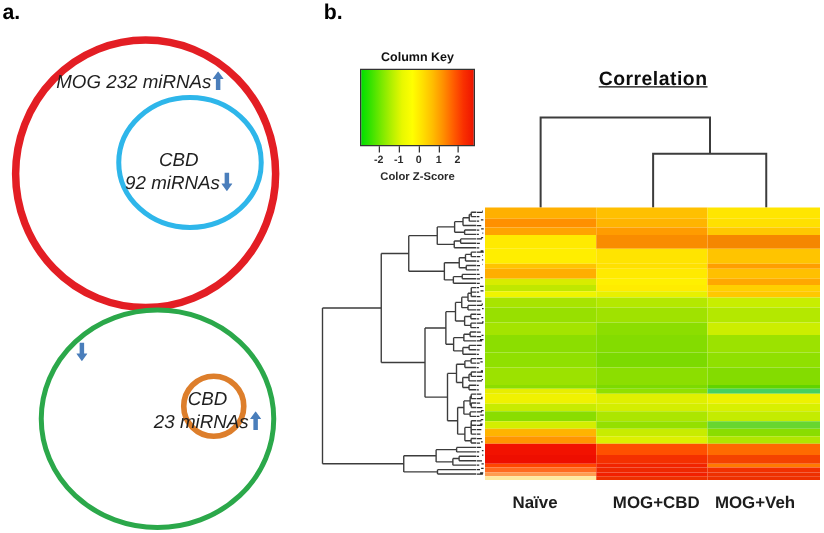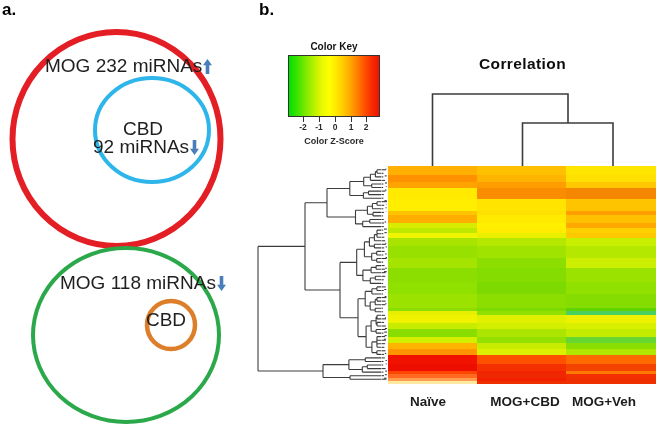--- a/index.html
+++ b/index.html
@@ -1,32 +1,32 @@
 <!DOCTYPE html>
 <html><head>
 <meta charset="utf-8">
 <style>
   html,body{margin:0;padding:0;background:#fff;}
   body{width:659px;height:426px;position:relative;overflow:hidden;
        font-family:"Liberation Sans", sans-serif;color:#1a1a1a;}
   .abs{position:absolute;}
   .panel-letter{font-size:17px;font-weight:bold;color:#000;}
-  .venn-text{font-size:19px;color:#1f1f1f;white-space:nowrap;line-height:18px;}
+  .venn-text{font-size:15px;color:#1f1f1f;white-space:nowrap;line-height:18px;font-style:italic;}
   .center{text-align:center;}
   .arrow{display:inline-block;vertical-align:-2px;margin-left:1px;color:var(--arrow-color,#4a7ebb);}
   .arrow svg{display:block;}
   
   .ck-title{font-size:10px;font-weight:bold;color:#111;text-align:center;}
   .ck-grad{width:92px;height:62px;border:1px solid #333;box-sizing:border-box;margin-top:3px;}
   .ck-ticks{position:relative;height:5px;}
   .ck-tick{position:absolute;top:0;width:1px;height:5px;background:#333;}
   .ck-ticklabels{position:relative;height:11px;}
   .ck-ticklabel{position:absolute;top:0;transform:translateX(-50%);font-size:8.5px;color:#2a2a2a;font-weight:bold;}
   .ck-axis{font-size:9px;color:#2a2a2a;font-weight:bold;text-align:center;margin-top:3px;white-space:nowrap;}
-  .hm-title{font-size:15.5px;font-weight:bold;color:#0d0d0d;letter-spacing:.4px;}
+  .hm-title{font-size:15.5px;font-weight:bold;color:#0d0d0d;letter-spacing:.4px;text-decoration:underline;}
   .hm-col-label{font-size:13.5px;font-weight:600;color:#1d1d1d;text-align:center;white-space:nowrap;}
   #heatmap{display:flex;flex-direction:row;}
   .hm-col{display:flex;flex-direction:column;}
   .hm-cell{width:100%;}
   svg{display:block;}
 </style>
 </head>
 <body style="--arrow-color: #4a7ebb;">
 
 <div class="abs" style="left:0;top:0;width:250px;height:426px;">
@@ -46,36 +46,39 @@
   </div>
 
   <div class="abs venn-text center" style="left:93px;top:120px;width:100px;">
     <div>CBD</div>
     <div><span>92 miRNAs</span><span class="arrow"><svg width="9" height="15" viewBox="0 0 9 15">
             <path fill="currentColor" d="M4.5,15 0,8.8 2.7,8.8 2.7,0 6.3,0 6.3,8.8 9,8.8Z"></path>
           </svg></span></div>
   </div>
 
   <div class="abs venn-text" style="left:60px;top:274px;">
-    <span>MOG 118 miRNAs</span><span class="arrow"><svg width="9" height="15" viewBox="0 0 9 15">
+    <span class="arrow"><svg width="9" height="15" viewBox="0 0 9 15">
           <path fill="currentColor" d="M4.5,15 0,8.8 2.7,8.8 2.7,0 6.3,0 6.3,8.8 9,8.8Z"></path>
         </svg></span>
   </div>
 
   <div class="abs venn-text center" style="left:116px;top:311px;width:100px;">
     <div>CBD</div>
+    <div><span>23 miRNAs</span><span class="arrow"><svg width="9" height="15" viewBox="0 0 9 15">
+            <path fill="currentColor" d="M4.5,0 9,6.2 6.3,6.2 6.3,15 2.7,15 2.7,6.2 0,6.2Z"></path>
+          </svg></span></div>
   </div>
 </div>
 
 <div class="abs" style="left:250px;top:0;width:409px;height:426px;">
   <div class="abs panel-letter" style="left:9px;top:0;">b.</div>
 </div>
 
 <div class="abs" style="left:288px;top:41px;width:92px;">
-  <div class="ck-title">Color Key</div>
+  <div class="ck-title">Column Key</div>
   <div class="ck-grad" id="ck-grad" style="background: linear-gradient(to right, rgb(0, 224, 0), rgb(60, 227, 0), rgb(122, 233, 0), rgb(180, 240, 0), rgb(232, 248, 0), rgb(255, 255, 0), rgb(255, 224, 0), rgb(255, 188, 0), rgb(255, 144, 0), rgb(255, 94, 0), rgb(249, 48, 0), rgb(238, 20, 0));"></div>
   <div class="ck-ticks" id="ck-ticks">
       <div class="ck-tick" style="left: 16.3%;"></div>
       <div class="ck-tick" style="left: 33.7%;"></div>
       <div class="ck-tick" style="left: 51.1%;"></div>
       <div class="ck-tick" style="left: 68.5%;"></div>
       <div class="ck-tick" style="left: 84.8%;"></div>
     </div>
   <div class="ck-ticklabels" id="ck-ticklabels">
       <div class="ck-ticklabel" style="left: 16.3%;">-2</div>

